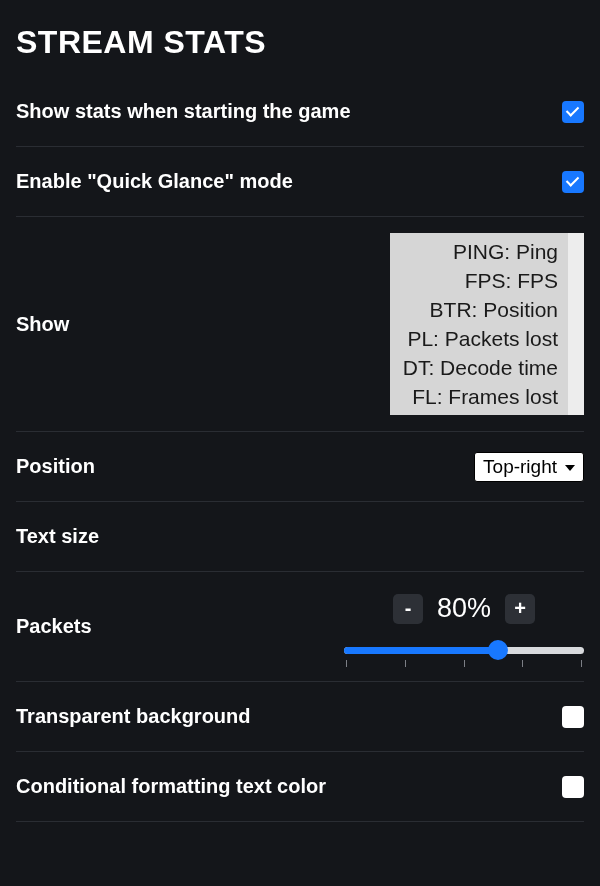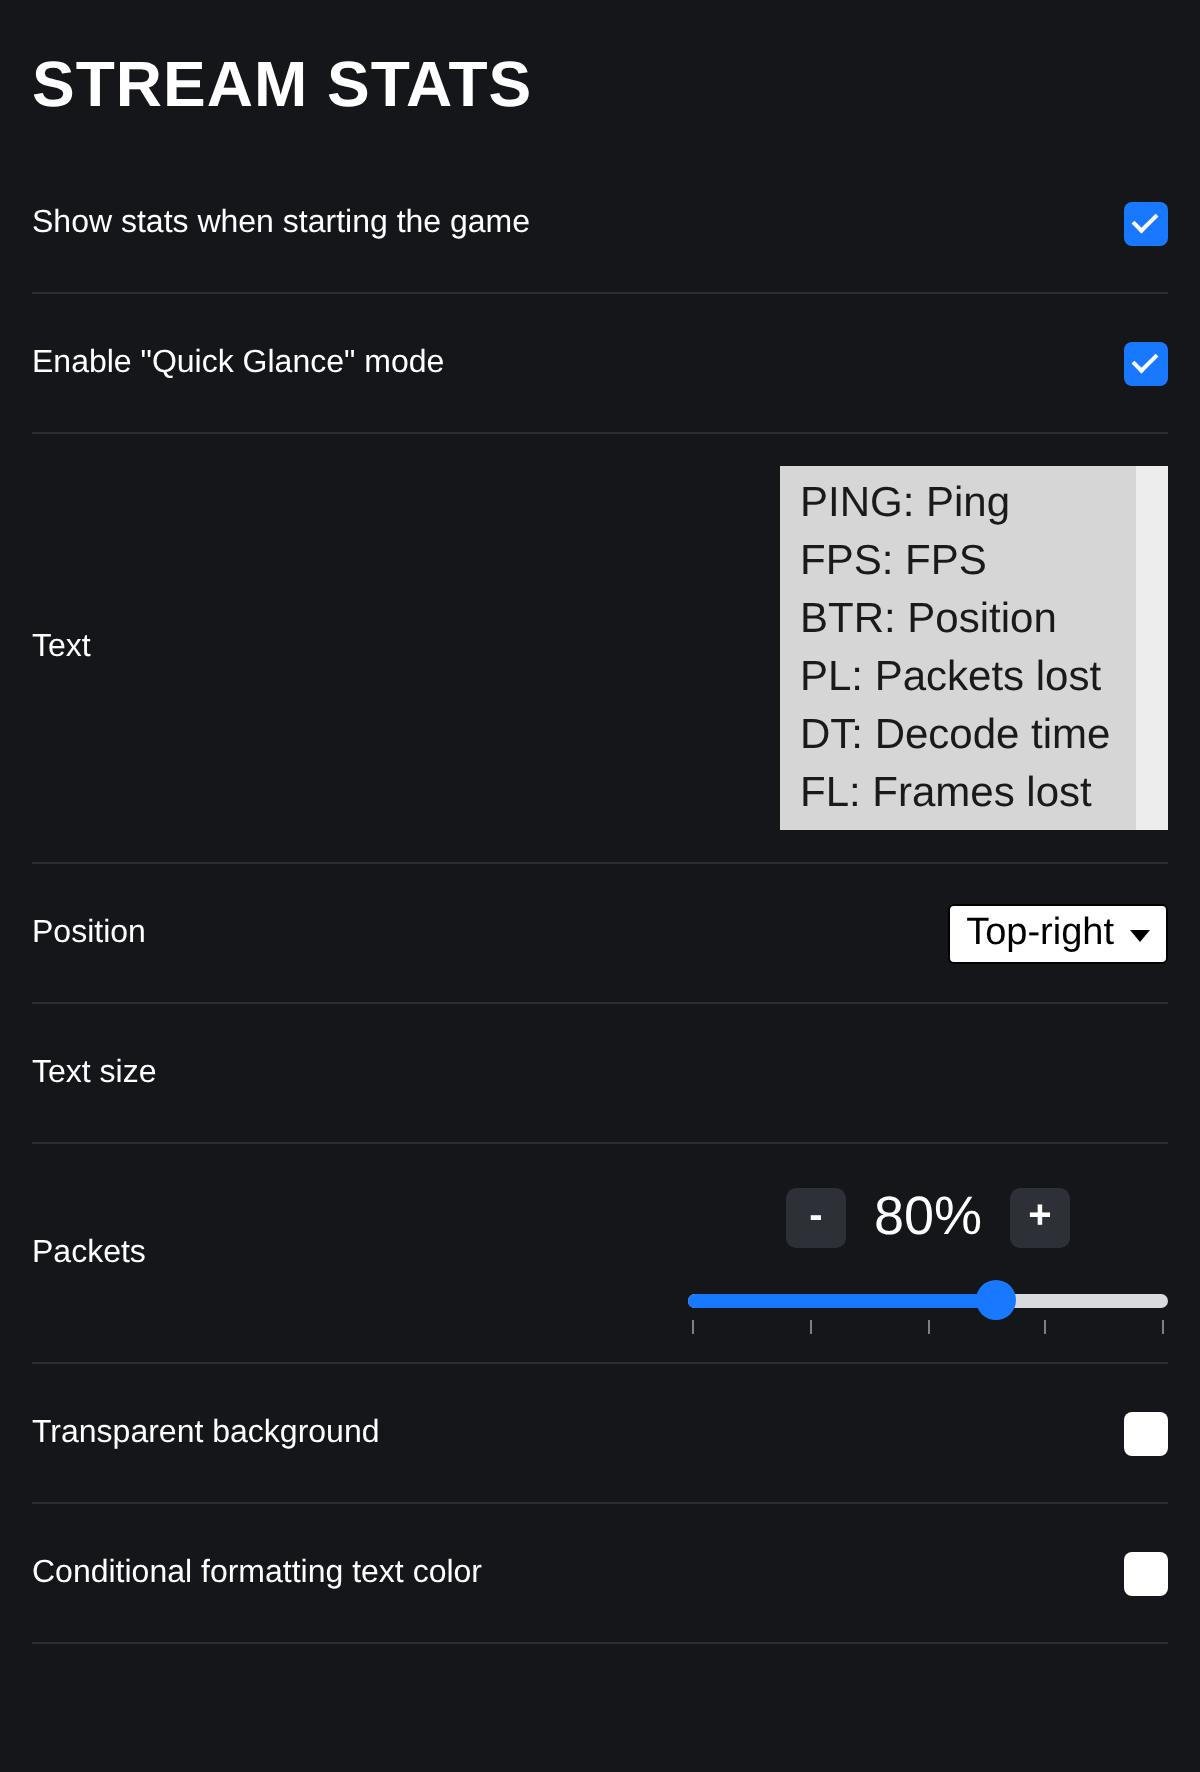--- a/index.html
+++ b/index.html
@@ -27,22 +27,22 @@
       align-items: center;
       justify-content: space-between;
       min-height: 70px;
       border-bottom: 1px solid #2a2d33;
       padding: 12px 0;
     }
     .row:last-of-type {
       border-bottom: 1px solid #2a2d33;
     }
     .label {
-      font-size: 16px;
-      font-weight: 400;
+      font-size: 20px;
+      font-weight: 700;
     }
     .chk {
       appearance: none;
       width: 22px;
       height: 22px;
       border-radius: 4px;
       background: #fff;
       cursor: pointer;
       position: relative;
       flex-shrink: 0;
@@ -60,20 +60,21 @@
       border: solid #fff;
       border-width: 0 2.5px 2.5px 0;
       transform: rotate(45deg);
     }
     .stats-row {
       min-height: 200px;
       padding: 16px 0;
     }
     .stats-box-wrap {
       display: flex;
+      text-align: right;
     }
     .stats-box {
       background: #d6d6d6;
       color: #1a1a1a;
       font-size: 21px;
       line-height: 29px;
       padding: 4px 10px;
       font-weight: 500;
       min-width: 178px;
     }
@@ -204,21 +205,21 @@
   <span class="label">Show stats when starting the game</span>
   <span class="chk checked"></span>
 </div>
 
 <div class="row">
   <span class="label">Enable "Quick Glance" mode</span>
   <span class="chk checked"></span>
 </div>
 
 <div class="row stats-row">
-  <span class="label">Text</span>
+  <span class="label">Show</span>
   <div class="stats-box-wrap">
     <div class="stats-box" id="stats-list">
         <div>PING: Ping</div>
         <div>FPS: FPS</div>
         <div>BTR: Position</div>
         <div>PL: Packets lost</div>
         <div>DT: Decode time</div>
         <div>FL: Frames lost</div>
       </div>
     <div class="stats-scroll"></div>

